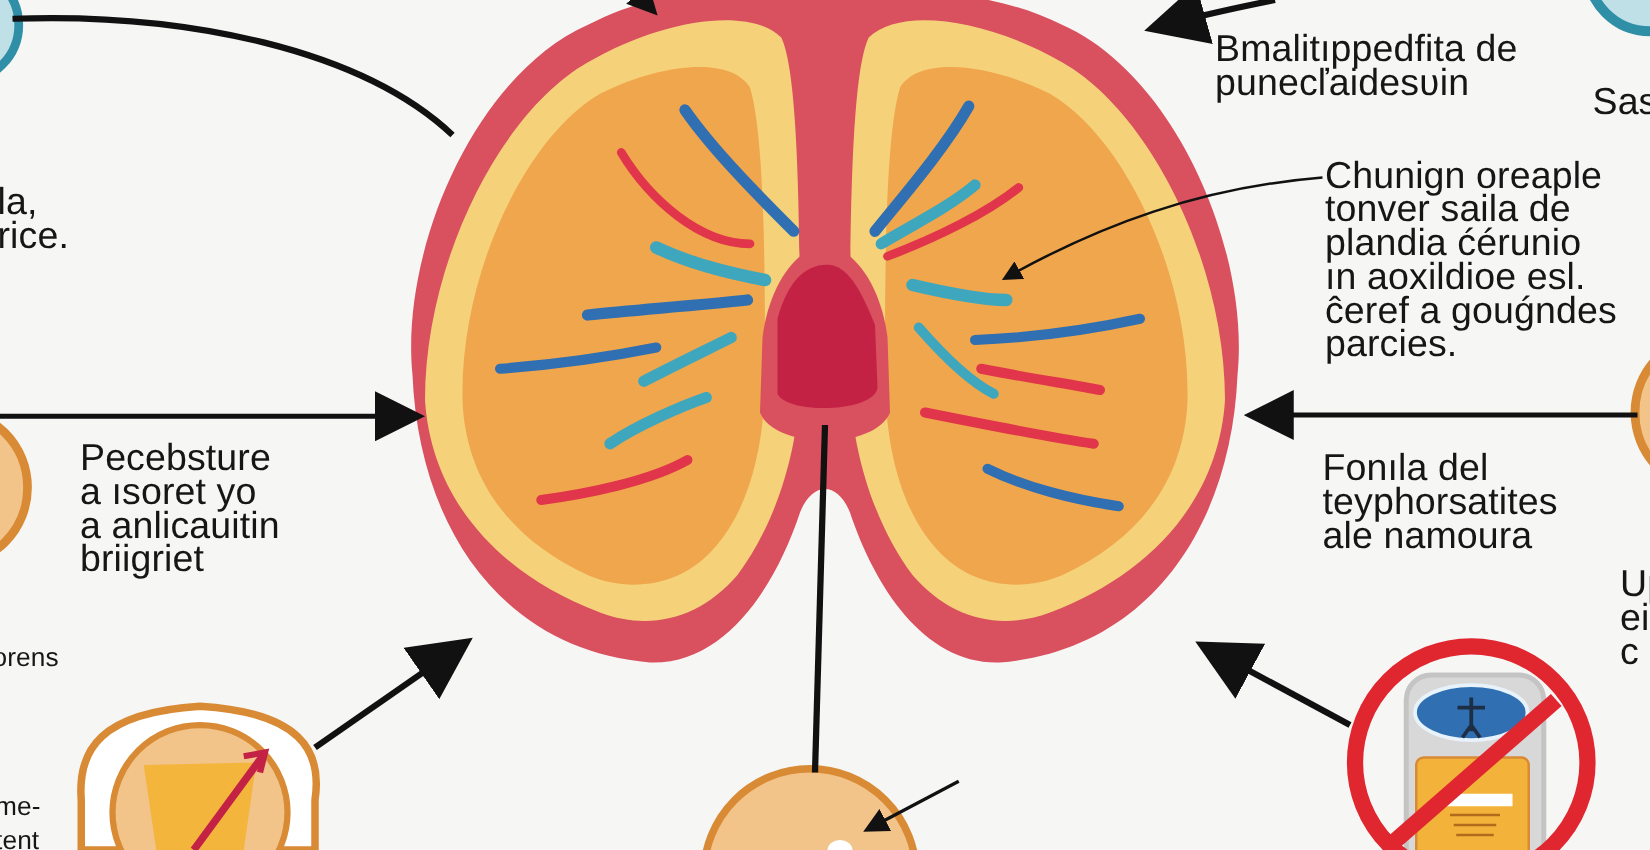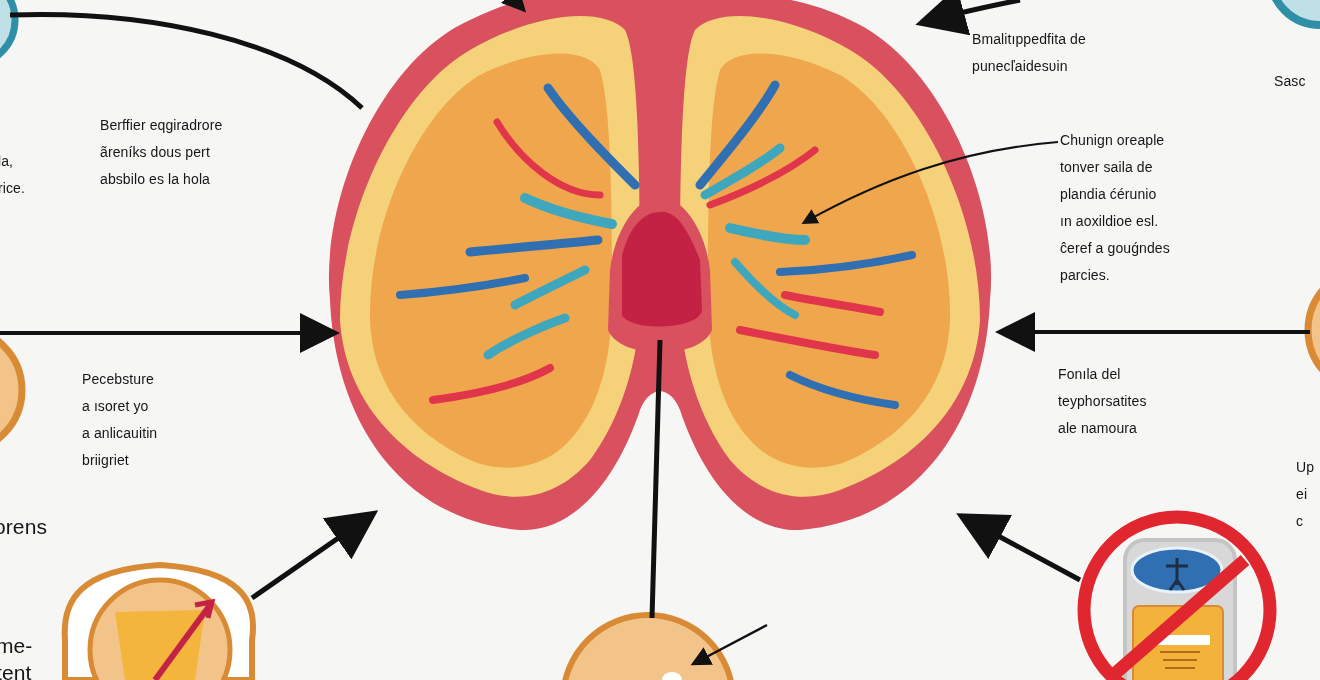--- a/index.html
+++ b/index.html
@@ -1,18 +1,18 @@
 <!DOCTYPE html>
 <html><head>
   <meta charset="utf-8">
   <style>
     html, body { margin:0; padding:0; }
     body { width:1320px; height:680px; overflow:hidden; background:#f6f6f5; position:relative; font-family:"Liberation Sans", "DejaVu Sans", sans-serif; color:#141414; }
     #stage { position:absolute; left:0; top:0; width:1320px; height:680px; }
-    .label { position:absolute; font-size:14px; line-height:27px; white-space:pre-line; color:#161616; letter-spacing:0.1px; }
+    .label { position:absolute; font-size:30px; line-height:27px; white-space:pre-line; color:#161616; letter-spacing:0.1px; }
     .label.small { font-size:21px; }
   </style>
 </head>
 <body>
 
 <div id="stage">
   <svg width="1320" height="680" viewBox="0 0 1320 680" xmlns="http://www.w3.org/2000/svg">
     <defs>
       <marker id="ah" markerWidth="10" markerHeight="10" refX="8" refY="5" orient="auto" markerUnits="strokeWidth">
         <path d="M0,0 L10,5 L0,10 z" fill="#111"></path>
@@ -103,24 +103,21 @@
       <path d="M1058,142 C960,150 880,180 805,222" stroke-width="2" marker-end="url(#ahs)"></path>
       <path d="M252,598 L370,516" stroke-width="5" marker-end="url(#ah)"></path>
       <path d="M1080,580 L965,518" stroke-width="5" marker-end="url(#ah)"></path>
       <path d="M660,340 L652,618" stroke-width="5"></path>
       <path d="M767,625 L695,663" stroke-width="2.5" marker-end="url(#ahs)"></path>
     </g>
   </svg>
 
   <div class="label" style="left:-2px; top:148px;">la,
 rice.</div>
-  <div class="label" style="left:100px; top:112px;">Berffier eqgiradrore
-ãreníks dous pert
-absbilo es la hola</div>
-  <div class="label" style="left:82px; top:353px;margin-top:13px;">Pecebsture
+  <div class="label" style="left:64px; top:353px;">Pecebsture
 a ısoret yo
 a anlicauitin
 briigriet</div>
   <div class="label small" style="left:-6px; top:513px;">orens
 .</div>
   <div class="label small" style="left:-4px; top:632px;">me-
 tent</div>
   <div class="label" style="left:972px; top:26px;">Bmalitıppedfita de
 punecľaidesʋin</div>
   <div class="label" style="left:1274px; top:68px;">Sasc</div>

